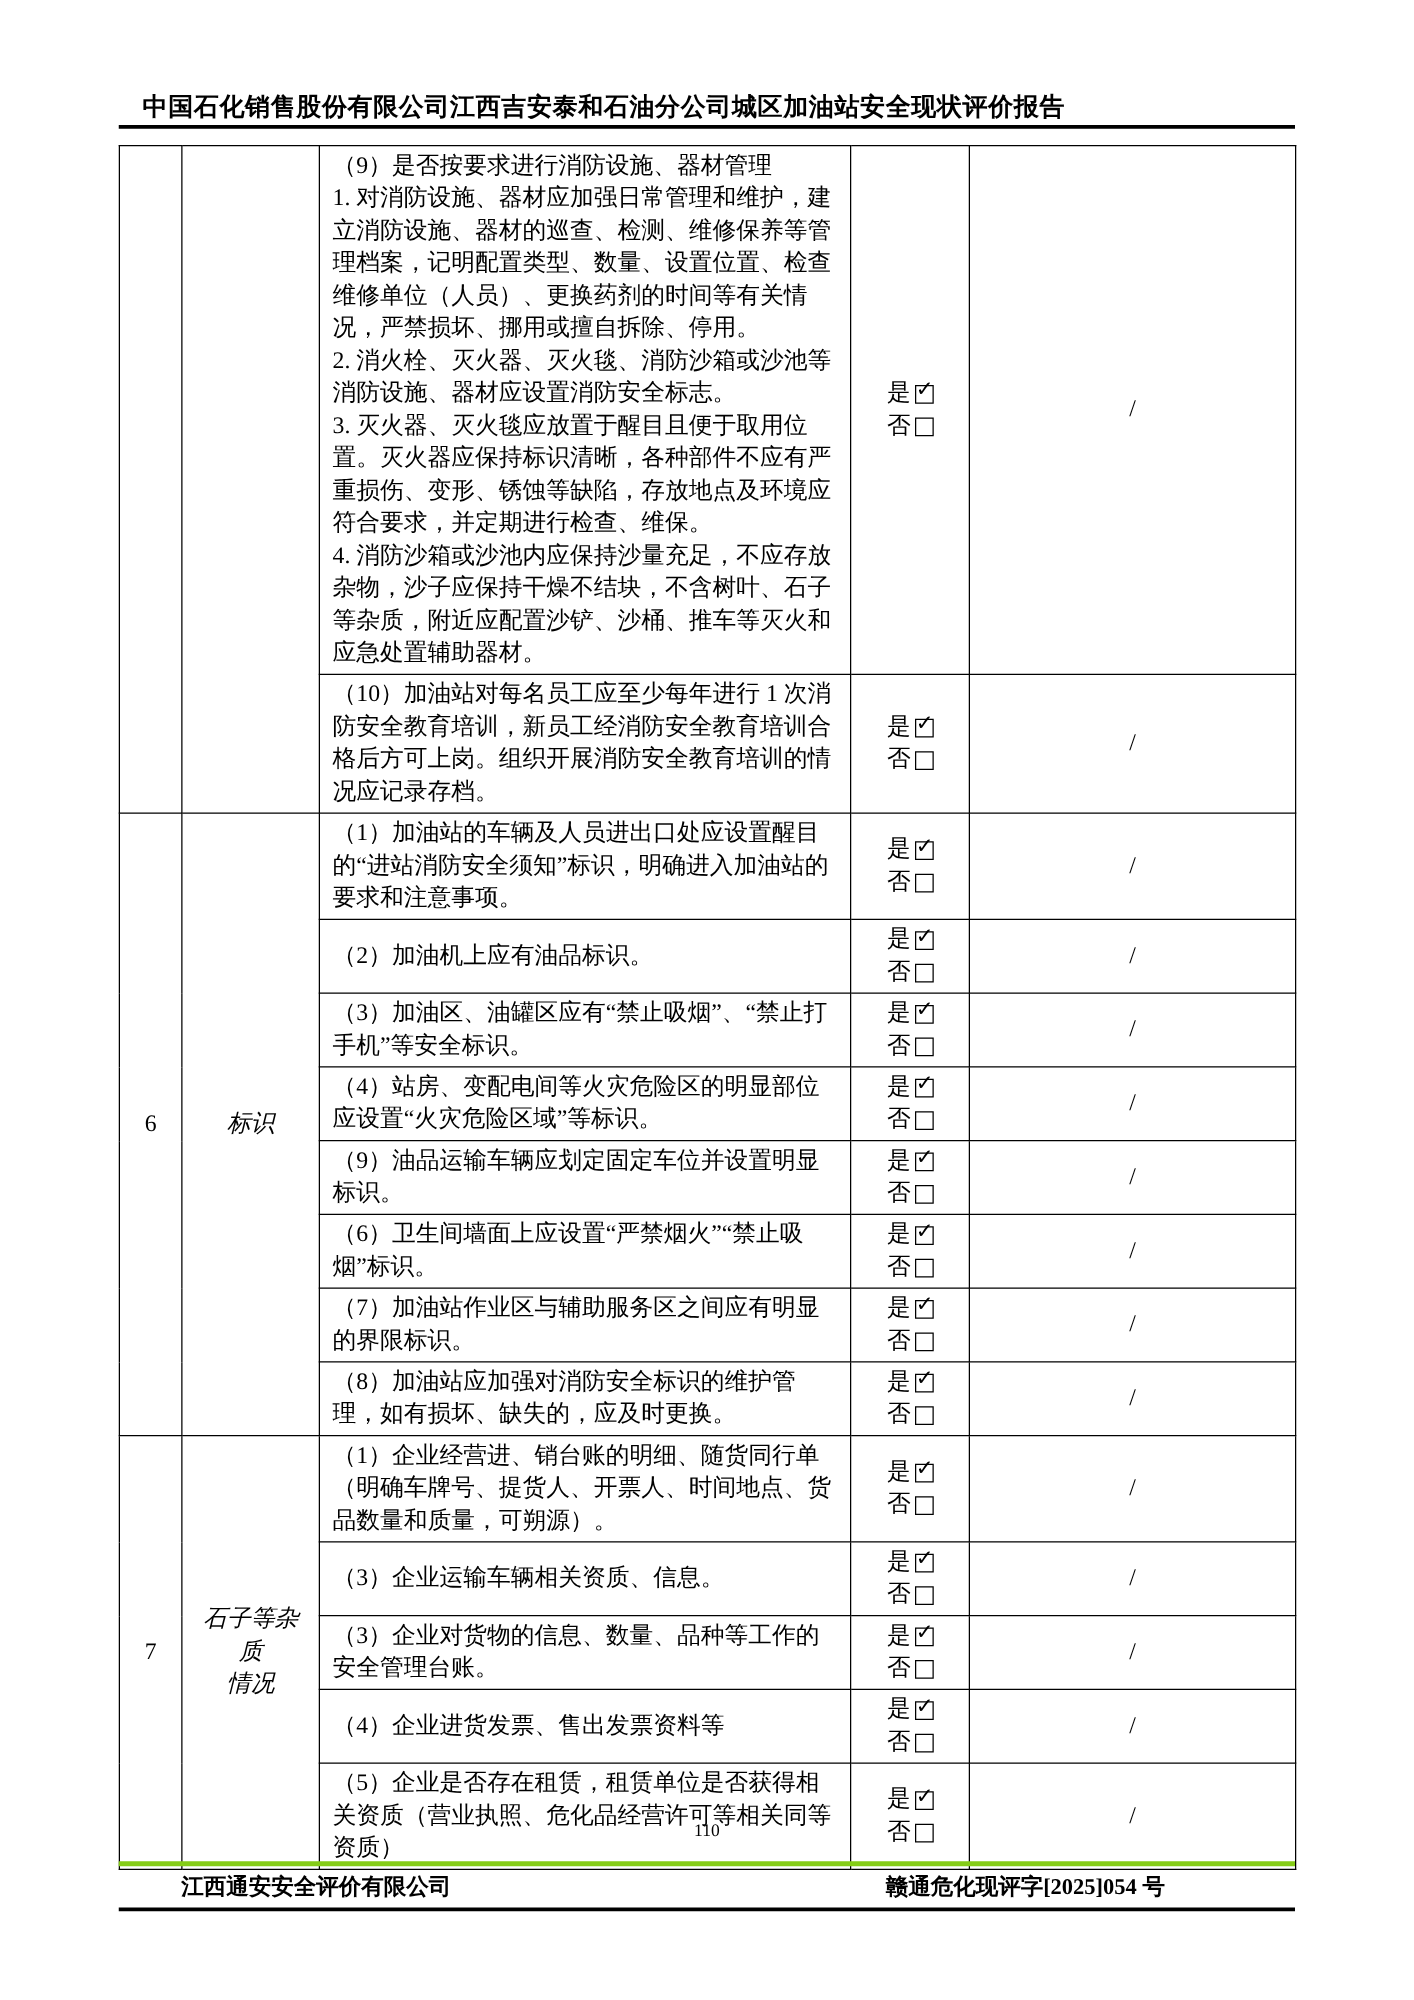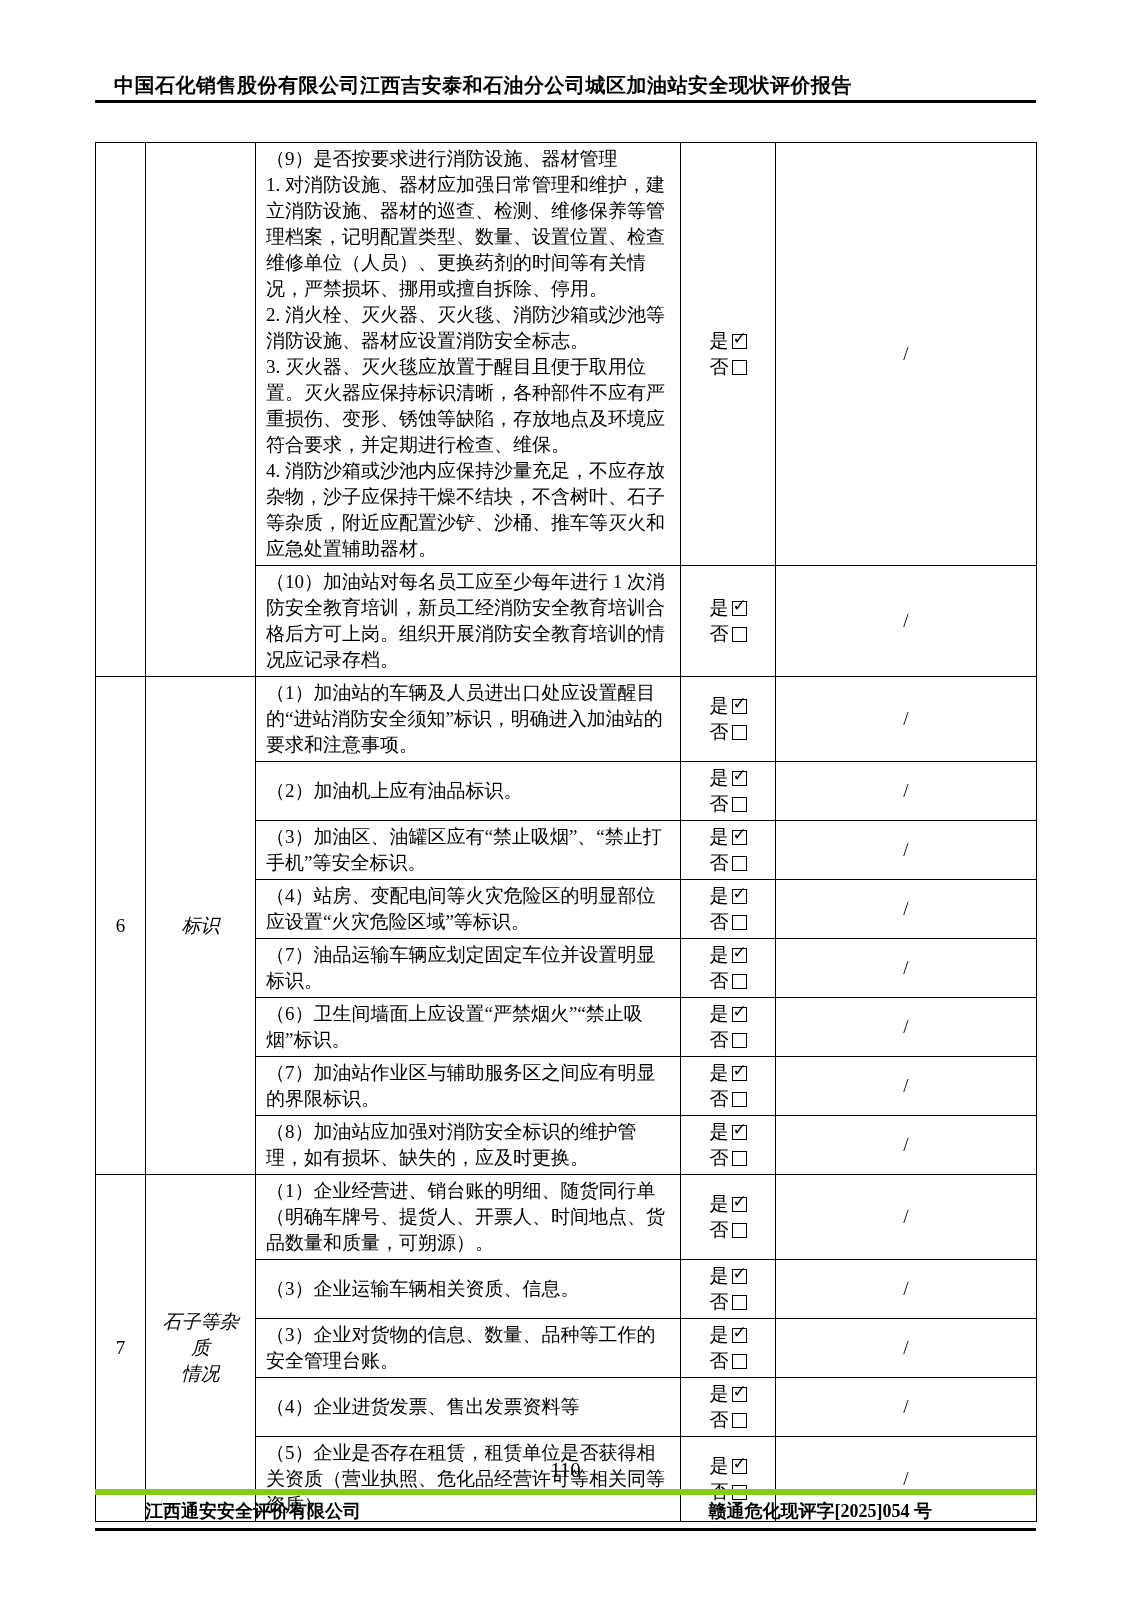--- a/index.html
+++ b/index.html
@@ -22,21 +22,21 @@
     letter-spacing: 0.5px;
   }
   .header-rule {
     position: absolute;
     top: 100px; left: 95px;
     width: 941px; height: 0;
     border-top: 3px solid #000;
   }
   table.checklist {
     position: absolute;
-    top: 142px; left: 95px;
+    top: 116px; left: 95px;
     width: 941px;
     border-collapse: collapse;
     table-layout: fixed;
     font-size: 19px;
     line-height: 26px;
   }
   table.checklist td {
     border: 1.5px solid #000;
     padding: 3px 10px;
     vertical-align: middle;
@@ -73,28 +73,28 @@
     font-size: 17px;
     line-height: 1;
     font-family: "DejaVu Sans", sans-serif;
   }
   .box.checked .tick { visibility: visible; }
   .page-number {
     position: absolute;
     top: 1458px; left: 0;
     width: 1131px;
     text-align: center;
-    font-size: 21px;
+    font-size: 14px;
   }
   .footer-band {
     position: absolute;
     top: 1489px; left: 95px;
     width: 941px;
     box-sizing: border-box;
-    border-top: 6px solid #84cc16;
+    border-top: 4px solid #84cc16;
     border-bottom: 3px solid #000;
     padding: 4px 104px 5px 50px;
     display: flex;
     justify-content: space-between;
     align-items: center;
     font-size: 18px;
     font-weight: bold;
   }
 </style>
 </head>
@@ -225,21 +225,21 @@
           </div>
         <div class="check-line">
             <span>否</span>
             <span class="box"></span>
           </div>
       </td>
       <td class="col-remark">/</td>
     </tr>
     <tr>
       <td class="col-content">
-          <div class="content-text">（7）油品运输车辆应划定固定车位并设置明显标识。</div>
+          <div class="content-text">（9）油品运输车辆应划定固定车位并设置明显标识。</div>
         </td>
       <td class="col-check">
         <div class="check-line">
             <span>是</span>
             <span class="box checked">
               <span class="tick">✓</span>
             </span>
           </div>
         <div class="check-line">
             <span>否</span>

